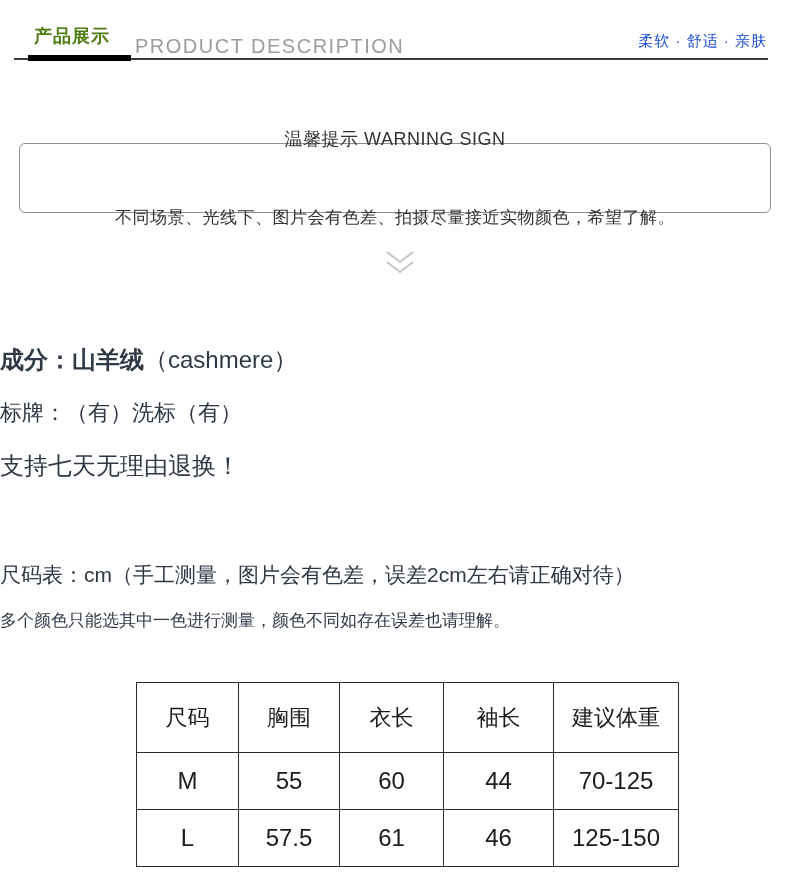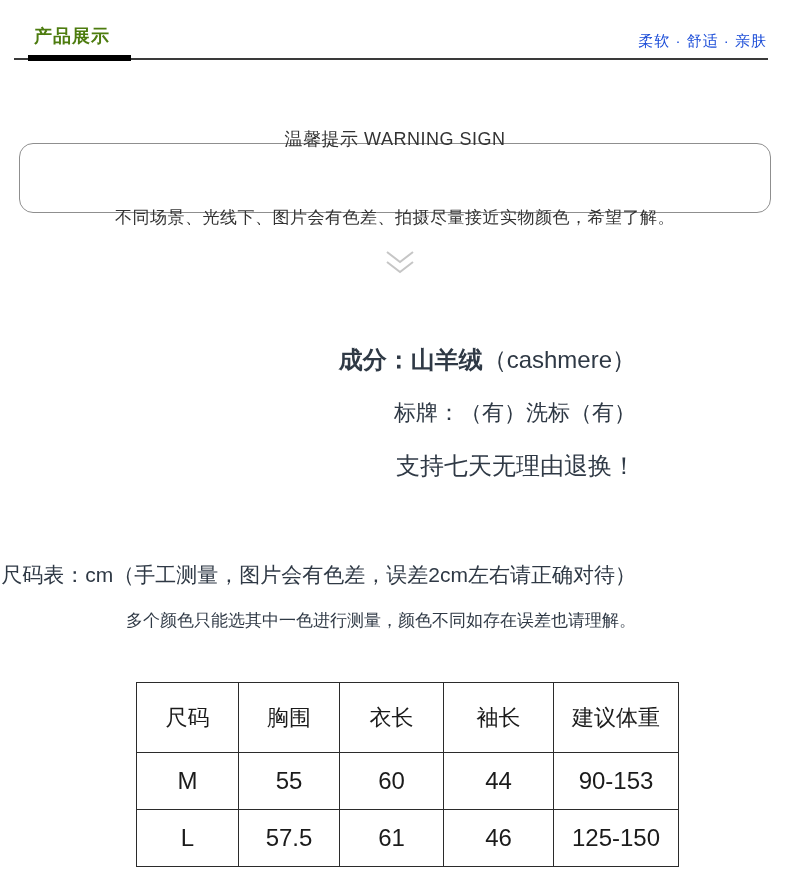--- a/index.html
+++ b/index.html
@@ -38,33 +38,33 @@
   .hdr-line-thick {
     position:absolute; left:28px; top:55px;
     width:103px; height:6px; background:#000;
     z-index:3;
   }
 
   
   .warning-box {
     position:absolute; left:19px; top:143px;
     width:752px; height:70px;
-    border:1px solid #8f8f8f; border-radius:14px;
+    border:1px solid #8f8f8f; border-radius:6px;
     display:flex; flex-direction:column;
     align-items:center; justify-content:center; gap:7px;
     background:#fff;
   }
   .warning-title { font-size:18px; color:#333; letter-spacing:0.5px; }
   .warning-desc  { font-size:17px; color:#333; letter-spacing:0.5px;margin-top:48px; }
 
   
   .chevron { position:absolute; left:382px; top:250px; width:36px; height:28px; }
 
   
-  .cline { position:absolute; left:0; width:636px; text-align:right; color:#2f3945; white-space:nowrap; }
+  .cline { position:absolute; left:0; width:636px; text-align:left; color:#2f3945; white-space:nowrap; }
   .line-composition { top:344px; font-size:24px; }
   .line-composition .bold  { font-weight:700; }
   .line-composition .light { font-weight:400; }
   .line-labels { top:398px; font-size:22px; }
   .line-return { top:450px; font-size:24px; }
   .note1 { top:561px; font-size:21px; }
   .note2 { top:609px; font-size:17px; }
 
   
   .size-table {
@@ -81,20 +81,21 @@
   .size-table thead th { font-size:22px; }
   .size-table tbody tr { height:57px; }
   .size-table tbody td { font-size:24px; }
 </style>
 </head>
 <body>
 
 <div class="page">
 
   <div class="hdr-cn">产品展示</div>
+  <div class="hdr-en">PRODUCT DESCRIPTION</div>
   <div class="hdr-tagline">柔软 · 舒适 · 亲肤</div>
   <div class="hdr-line"></div>
   <div class="hdr-line-thick"></div>
 
   <div class="warning-box">
     <div class="warning-title">温馨提示 WARNING SIGN</div>
     <div class="warning-desc">不同场景、光线下、图片会有色差、拍摄尽量接近实物颜色，希望了解。</div>
   </div>
 
   <svg class="chevron" viewBox="0 0 36 28" xmlns="http://www.w3.org/2000/svg">
@@ -127,21 +128,21 @@
         <th>袖长</th>
         <th>建议体重</th>
       </tr>
     </thead>
     <tbody>
       <tr>
         <td>M</td>
         <td>55</td>
         <td>60</td>
         <td>44</td>
-        <td>90-153</td>
+        <td>70-125</td>
       </tr>
       <tr>
         <td>L</td>
         <td>57.5</td>
         <td>61</td>
         <td>46</td>
         <td>125-150</td>
       </tr>
     </tbody>
   </table>

